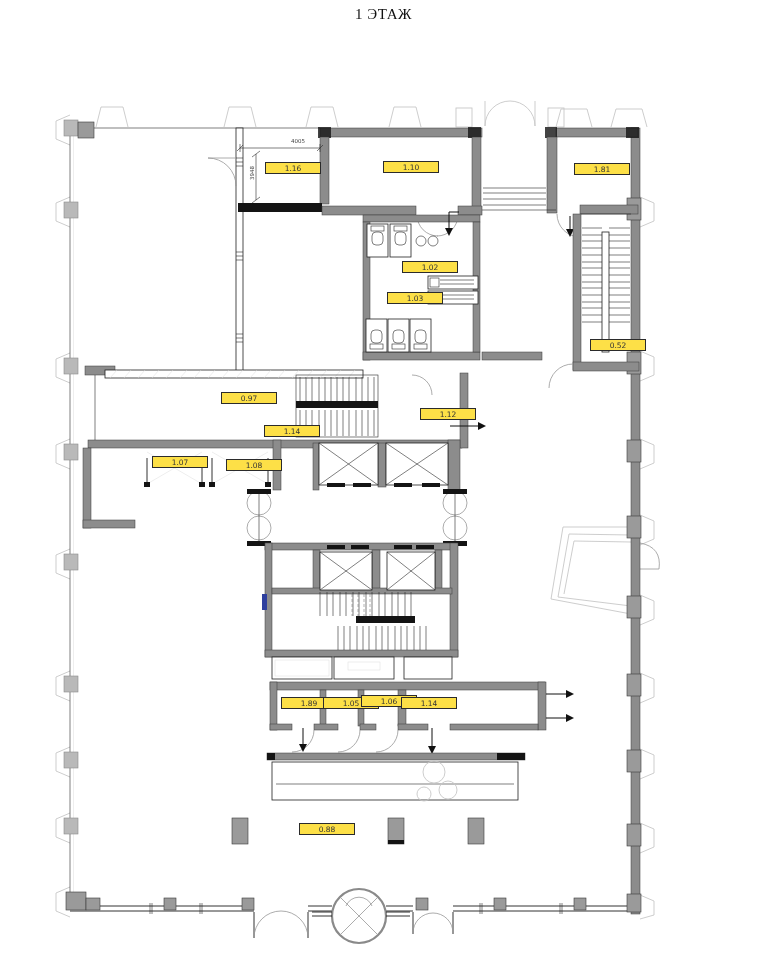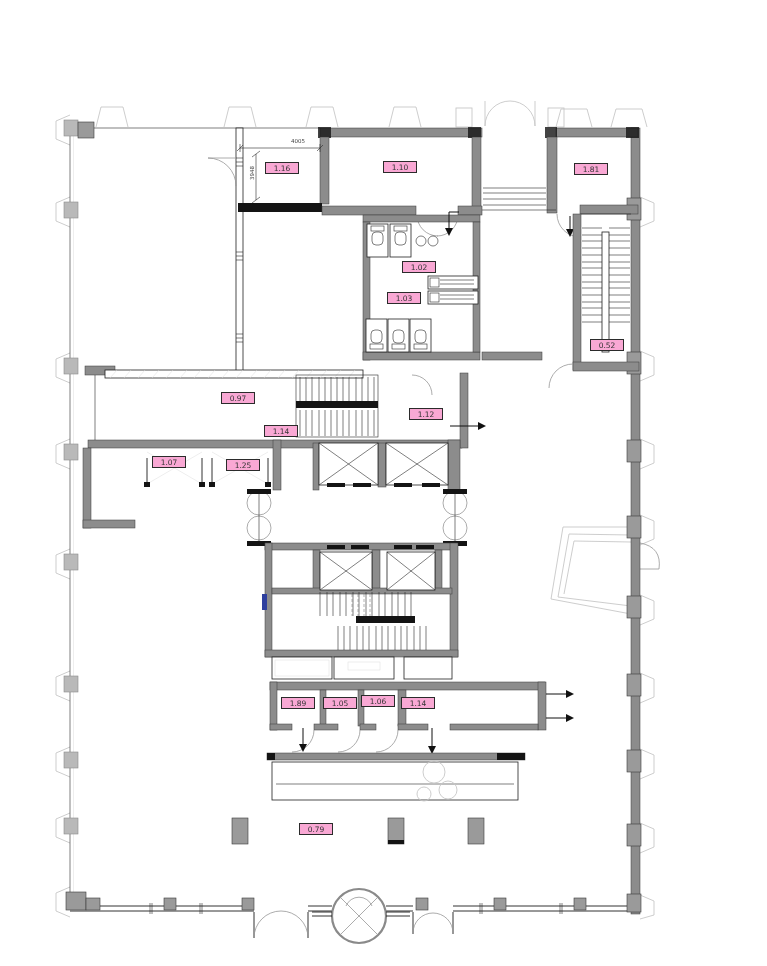--- a/index.html
+++ b/index.html
@@ -1,22 +1,22 @@
 <!DOCTYPE html>
 <html><head>
 <meta charset="utf-8">
 <style>
   html,body{margin:0;padding:0;background:#fff;}
   .plan-wrap{position:relative;width:767px;height:966px;background:#fff;overflow:hidden;
              font-family:"DejaVu Sans",sans-serif;}
   .plan-title{position:absolute;top:6px;left:0;width:100%;text-align:center;
               font-family:"Liberation Serif",serif;font-size:15px;color:#111;letter-spacing:.5px;}
   svg.plan{position:absolute;left:0;top:0;}
-  .room-label{position:absolute;width:34px;height:12px;line-height:11px;border:1px solid #2b2b2b;
-              background:#f9a8d4;font-size:7.5px;text-align:center;color:#333;box-sizing:border-box;}
+  .room-label{position:absolute;width:56px;height:12px;line-height:11px;border:1px solid #2b2b2b;
+              background:#fde047;font-size:7.5px;text-align:center;color:#333;box-sizing:border-box;}
   .dim-label{position:absolute;font-size:5.5px;color:#444;background:#fff;padding:0 1px;white-space:nowrap;}
   .dim-label.v{transform:rotate(-90deg);transform-origin:center;}
   
   .w{fill:#8c8c8c;stroke:#3a3a3a;stroke-width:.5}
   .bk{fill:#141414;stroke:none}
   .ln{stroke:#1c1c1c;stroke-width:.9;fill:none}
   .tn{stroke:#2a2a2a;stroke-width:.6;fill:none}
   .lt{stroke:#c7c7c7;stroke-width:.9;fill:none}
   .md{stroke:#979797;stroke-width:.8;fill:none}
   .col{fill:#9a9a9a;stroke:#3a3a3a;stroke-width:.6}
@@ -25,20 +25,21 @@
   .hx{stroke:#dcdcdc;stroke-width:.5}
   .dsh{stroke:#666;stroke-width:.5;stroke-dasharray:3 2;fill:none}
   .arr{stroke:#111;stroke-width:1;fill:none}
   .arh{fill:#111;stroke:none}
 </style>
 </head>
 <body>
 
 <div class="plan-wrap">
 
+  <div class="plan-title">1 ЭТАЖ</div>
 
   <svg class="plan" width="767" height="966" viewBox="0 0 767 966">
 
     <g>
 
       <path class="lt" d="M96,127 L101,107 L123,107 L128,127"></path>
       <path class="lt" d="M224,127 L229,107 L251,107 L256,127"></path>
       <path class="lt" d="M306,127 L311,107 L333,107 L338,127"></path>
       <path class="lt" d="M389,127 L394,107 L416,107 L421,127"></path>
       <path class="lt" d="M556,127 L561,109 L587,109 L592,127"></path>
@@ -345,25 +346,25 @@
   </svg>
 
   <div class="room-label" style="left:265px;top:162px">1.16</div>
   <div class="room-label" style="left:383px;top:161px">1.10</div>
   <div class="room-label" style="left:574px;top:163px">1.81</div>
   <div class="room-label" style="left:402px;top:261px">1.02</div>
   <div class="room-label" style="left:387px;top:292px">1.03</div>
   <div class="room-label" style="left:590px;top:339px">0.52</div>
   <div class="room-label" style="left:221px;top:392px">0.97</div>
   <div class="room-label" style="left:264px;top:425px">1.14</div>
-  <div class="room-label" style="left:409px;top:408px">1.12</div>
+  <div class="room-label" style="left:420px;top:408px">1.12</div>
   <div class="room-label" style="left:152px;top:456px">1.07</div>
-  <div class="room-label" style="left:226px;top:459px">1.25</div>
+  <div class="room-label" style="left:226px;top:459px">1.08</div>
   <div class="room-label" style="left:281px;top:697px">1.89</div>
   <div class="room-label" style="left:323px;top:697px">1.05</div>
   <div class="room-label" style="left:361px;top:695px">1.06</div>
   <div class="room-label" style="left:401px;top:697px">1.14</div>
-  <div class="room-label" style="left:299px;top:823px">0.79</div>
+  <div class="room-label" style="left:299px;top:823px">0.88</div>
 
   <div class="dim-label" style="left:290px;top:138px">4005</div>
   <div class="dim-label v" style="left:244px;top:170px">3948</div>
 
 </div>
 
 </body></html>

